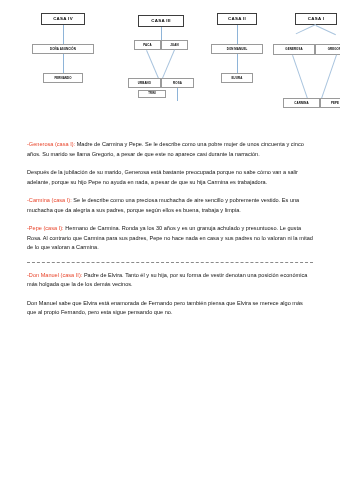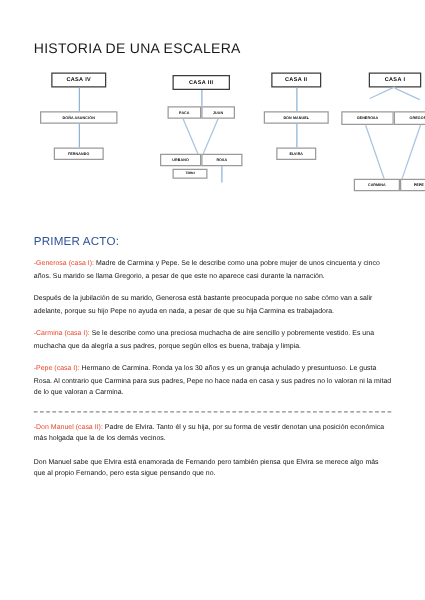--- a/index.html
+++ b/index.html
@@ -112,21 +112,20 @@
     border-top: 0.7px dashed #8a8a8a;
     margin: 9px 0 0 0;
     width: 100%;
   }
 </style>
 </head>
 <body>
 
 <div class="page">
 
-  <div class="doc-title">HISTORIA DE UNA ESCALERA</div>
 
   <div class="diagram">
 
     <div class="tree" style="left:5px; width:70px;">
       <div class="node head" style="left:9px; top:0; width:44px; height:12px;">CASA IV</div>
       <div class="conn v" style="left:30.5px; top:12px; height:19px;"></div>
       <div class="node plain" style="left:0px; top:31px; width:62px; height:10px;">DOÑA ASUNCIÓN</div>
       <div class="conn v" style="left:30.5px; top:41px; height:19px;"></div>
       <div class="node plain" style="left:11px; top:60px; width:40px; height:10px;">FERNANDO</div>
     </div>
@@ -162,21 +161,20 @@
       <div class="node plain" style="left:42px; top:31px; width:42px; height:11px;">GREGORIO</div>
 
       <div class="conn diag" style="left:20px; top:42px; width:46px; transform:rotate(71deg);"></div>
       <div class="conn diag" style="left:64px; top:42px; width:46px; transform:rotate(109deg);"></div>
       <div class="node plain" style="left:10px; top:85px; width:37px; height:10px;">CARMINA</div>
       <div class="node plain" style="left:47px; top:85px; width:30px; height:10px;">PEPE</div>
     </div>
 
   </div>
 
-  <div class="section-heading" id="heading-primer-acto">PRIMER ACTO:</div>
 
   <p class="para gap"><span class="lead">-Generosa (casa I):</span><span> Madre de Carmina y Pepe. Se le describe como una pobre mujer de unos cincuenta y cinco años. Su marido se llama Gregorio, a pesar de que este no aparece casi durante la narración.</span></p>
 
   <p class="para gap">Después de la jubilación de su marido, Generosa está bastante preocupada porque no sabe cómo van a salir adelante, porque su hijo Pepe no ayuda en nada, a pesar de que su hija Carmina es trabajadora.</p>
 
   <p class="para gap"><span class="lead">-Carmina (casa I):</span><span> Se le describe como una preciosa muchacha de aire sencillo y pobremente vestido. Es una muchacha que da alegría a sus padres, porque según ellos es buena, trabaja y limpia.</span></p>
 
   <p class="para gap"><span class="lead">-Pepe (casa I):</span><span> Hermano de Carmina. Ronda ya los 30 años y es un granuja achulado y presuntuoso. Le gusta Rosa. Al contrario que Carmina para sus padres, Pepe no hace nada en casa y sus padres no lo valoran ni la mitad de lo que valoran a Carmina.</span></p>
 
   <hr class="divider">

